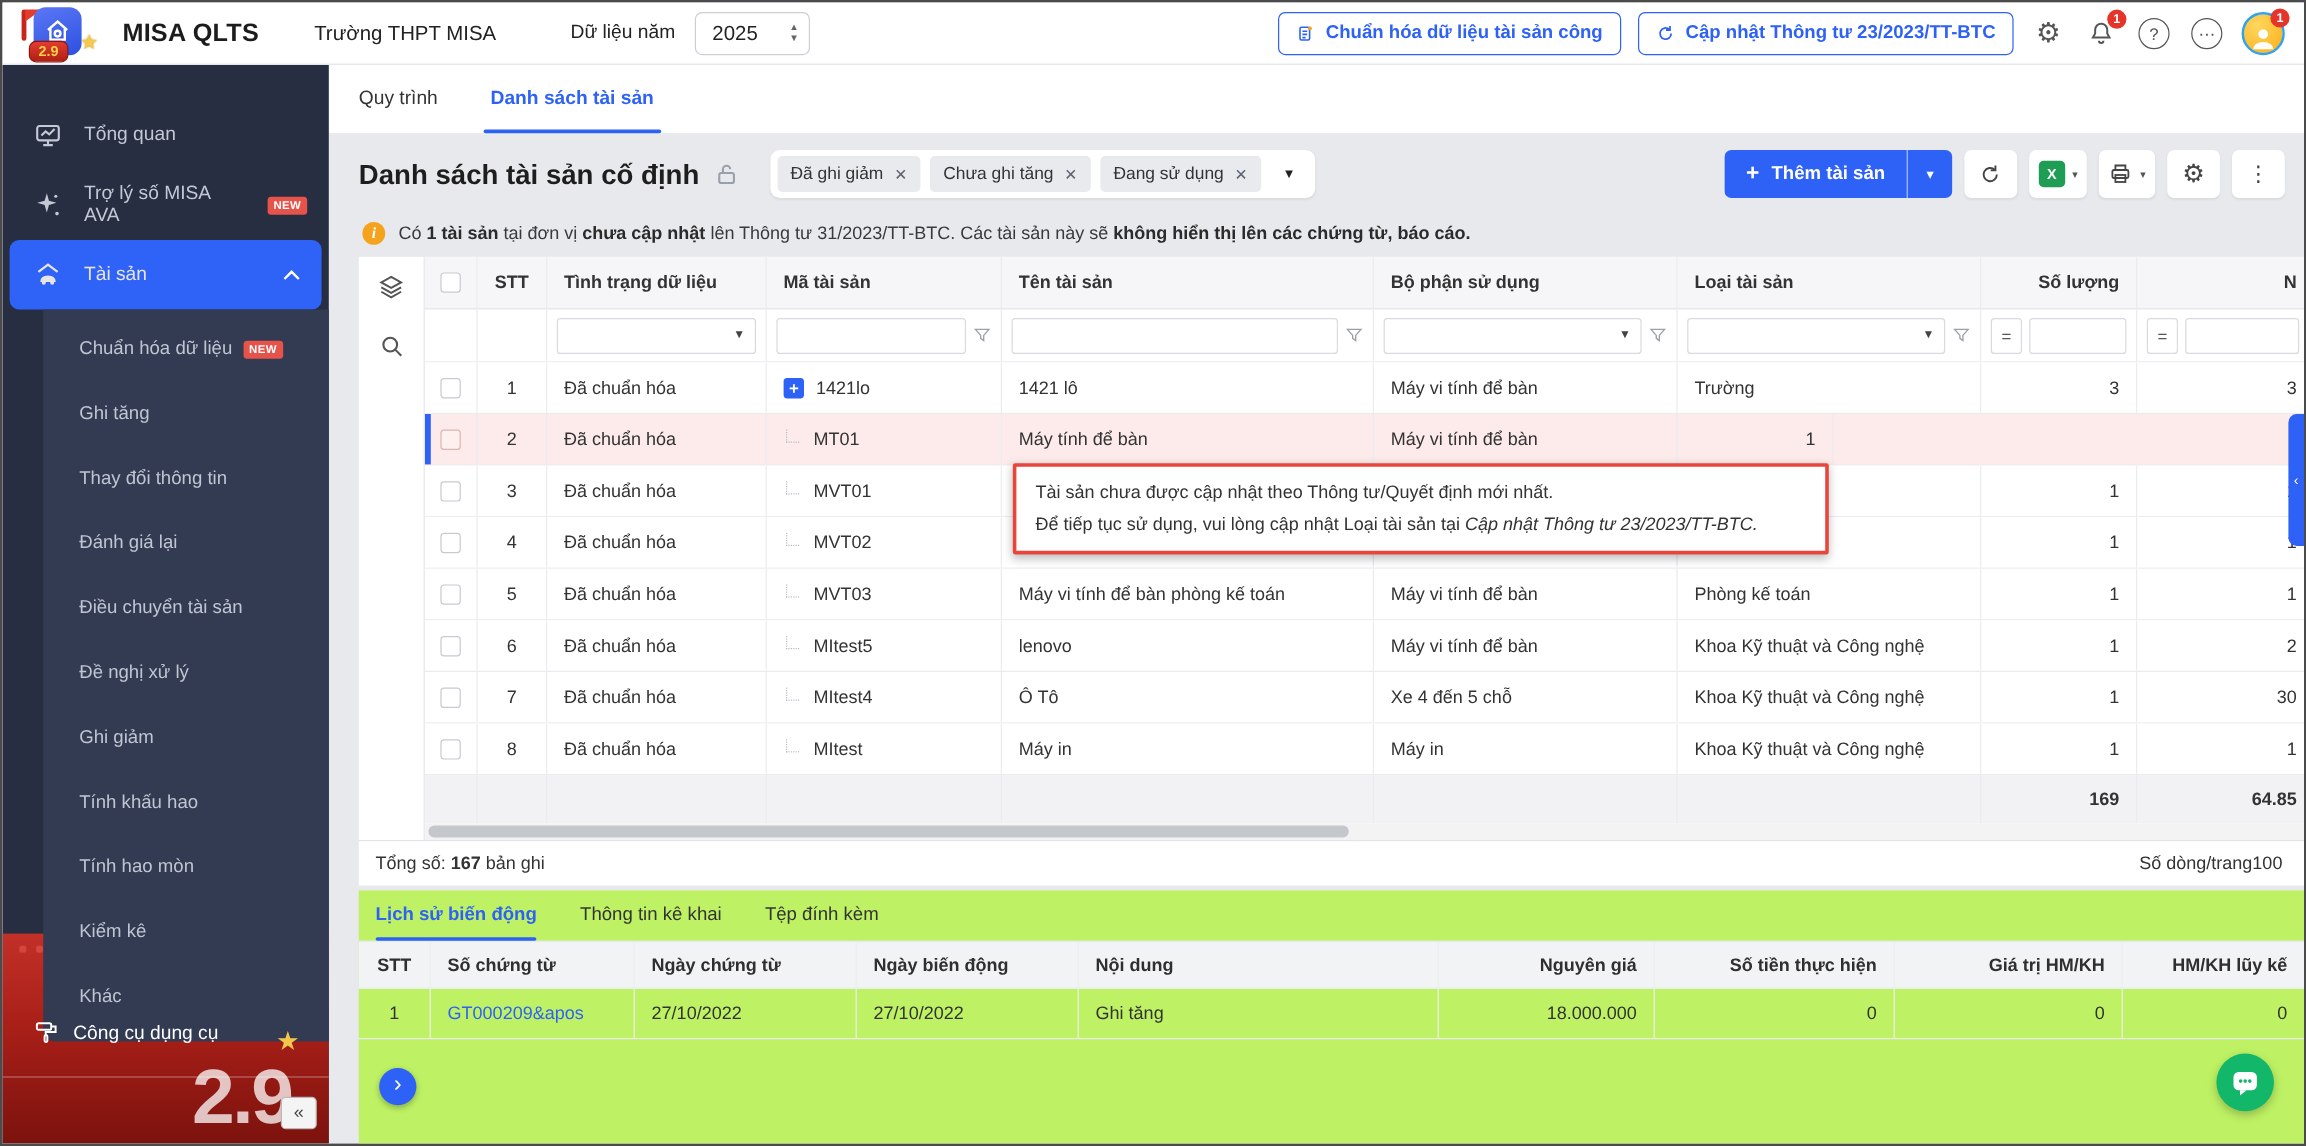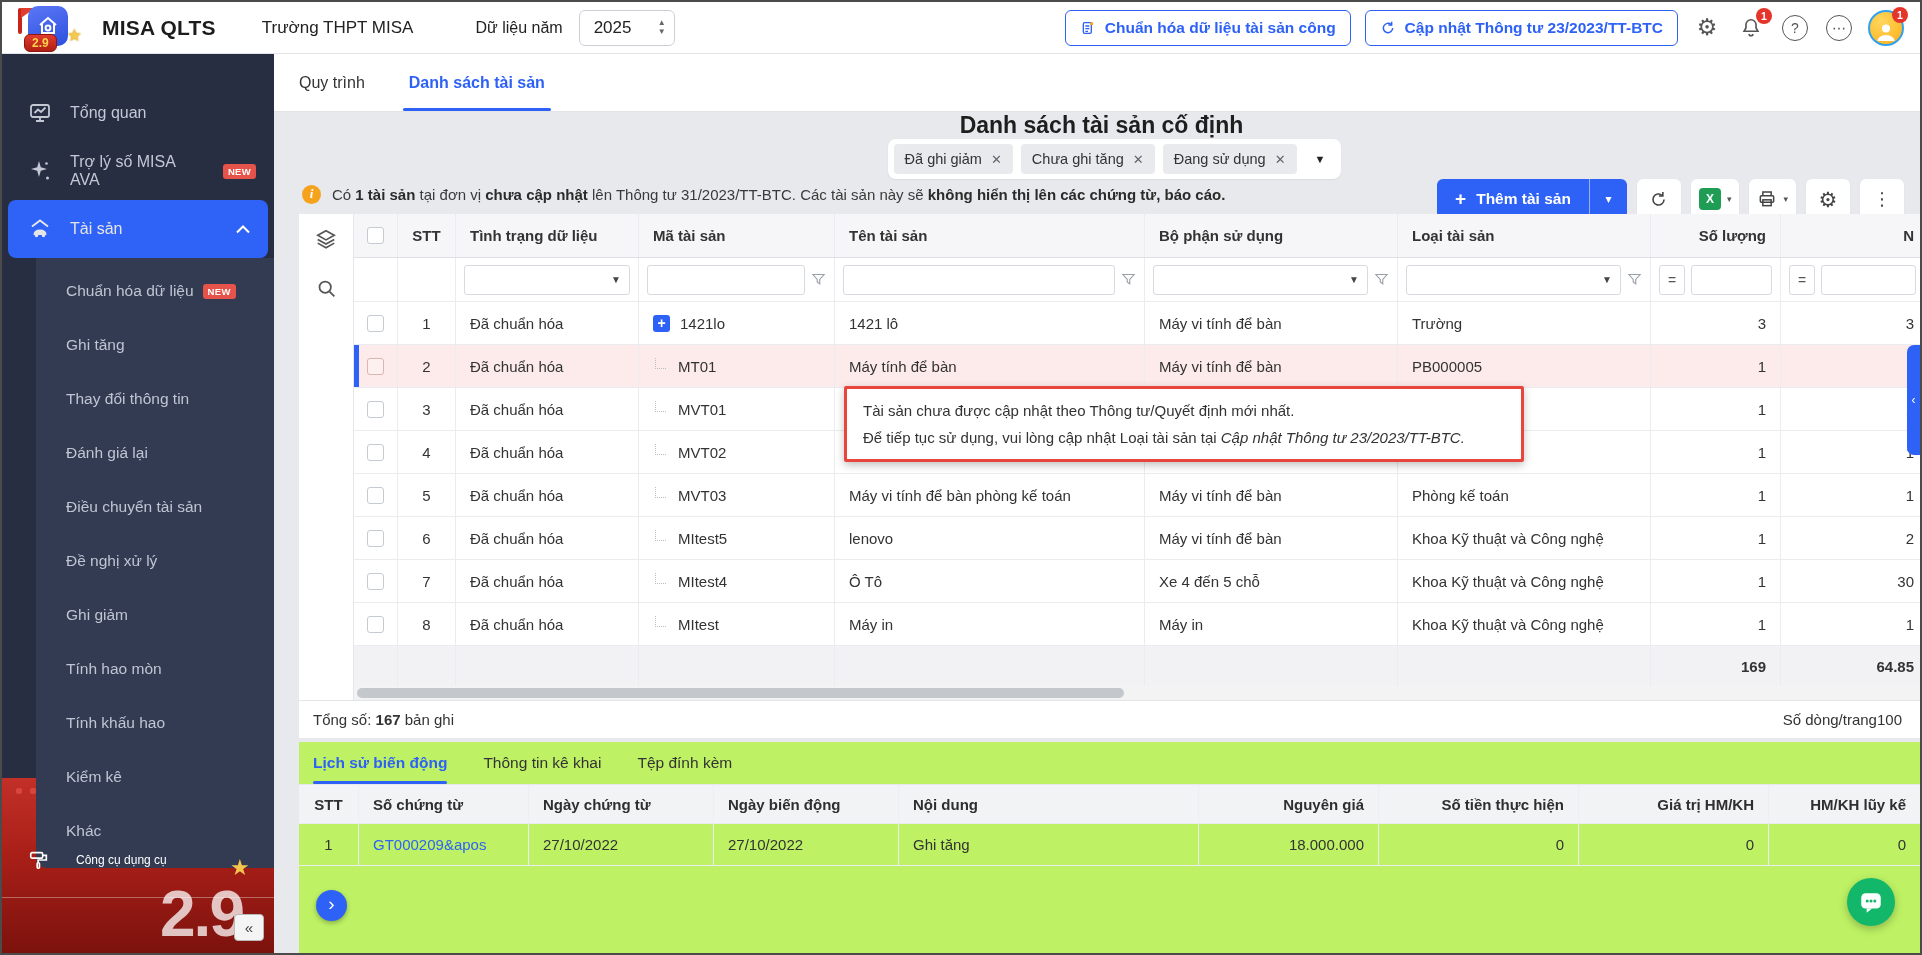--- a/index.html
+++ b/index.html
@@ -45,34 +45,34 @@
              background:radial-gradient(circle,#e8554a 30%,transparent 32%) 0 0/14px 14px; opacity:.6; }
   .nav { position:relative; padding-top:30px; z-index:2; }
   .navitem { height:58px; display:flex; align-items:center; gap:18px; padding:0 18px 0 26px;
              color:#c3c8d4; font-size:16px; cursor:pointer; }
   .navitem.active { background:#2f62f6; color:#e5e5e5; margin:0 6px; border-radius:8px; padding-left:20px; }
   .navicon { width:24px; height:24px; flex:0 0 auto; color:inherit; }
   .chev-up { margin-left:auto; }
   .submenu { margin-left:34px; width:258px; background:#333b53; border-radius:0 0 0 10px; position:relative; z-index:2; padding:6px 0 10px; }
   .subitem { height:54px; display:flex; align-items:center; padding-left:30px; color:#bfc5d2; font-size:15.5px; cursor:pointer; }
   .newbadge { background:#e5534b; color:#fff; font-size:9.5px; font-weight:bold; padding:2px 5px; border-radius:3px; margin-left:9px; letter-spacing:.3px; }
-  .tool-row { position:absolute; bottom:82px; left:26px; display:flex; align-items:center; gap:26px; color:#fff; font-size:12px; z-index:3; cursor:pointer; }
+  .tool-row { position:absolute; bottom:82px; left:26px; display:flex; align-items:flex-end; gap:11px; color:#fff; font-size:16px; z-index:3; cursor:pointer; }
   .fdivider { position:absolute; bottom:55px; left:0; right:0; height:1px; background:rgba(255,255,255,.35); z-index:3; }
   .big29 { position:absolute; bottom:2px; left:158px; font-size:64px; font-weight:bold; color:rgba(255,255,255,.75); z-index:2; letter-spacing:-2px; }
   .fstar { position:absolute; bottom:72px; left:228px; color:#f4c64d; font-size:22px; z-index:2; }
   .collapse-btn { position:absolute; bottom:12px; right:10px; width:30px; height:27px; background:#f4f4f4; border:1px solid #b9b9b9;
                   border-radius:4px; color:#444; font-size:15px; display:flex; align-items:center; justify-content:center; z-index:4; cursor:pointer; }
 
   
   .tabsrow { position:absolute; left:272px; top:52px; right:0; height:58px; background:#fff; border-bottom:1px solid #e3e4e7;
              display:flex; align-items:stretch; padding-left:25px; gap:44px; z-index:10; }
   .ptab { display:flex; align-items:center; font-size:16px; color:#333; position:relative; cursor:pointer; }
   .ptab.active { color:#2e62f6; font-weight:bold; }
   .ptab.active::after { content:""; position:absolute; left:-6px; right:-6px; bottom:0; height:3px; background:#2e62f6; border-radius:2px; }
-  .titlerow { position:absolute; left:272px; top:110px; right:0; height:66px; display:flex; align-items:center; padding:0 16px 0 25px; z-index:10;flex-direction:column; }
+  .titlerow { position:absolute; left:272px; top:110px; right:0; height:66px; display:flex; align-items:center; padding:0 16px 0 25px; z-index:10; }
   .pagetitle { font-size:23px; font-weight:bold; color:#1e1e1e; }
   .lockicon { margin-left:12px; color:#98a0ab; }
   .chipbar { margin-left:26px; background:#fff; border-radius:8px; padding:5px 6px; display:flex; align-items:center; gap:8px; box-shadow:0 1px 2px rgba(0,0,0,.06); }
   .chip { background:#e8eaee; border-radius:4px; padding:7px 11px; font-size:14.5px; color:#333; display:flex; align-items:center; gap:9px; cursor:pointer; }
   .chipx { color:#5f6570; font-size:13px; }
   .chipcaret { padding:0 10px; color:#222; font-size:11px; cursor:pointer; }
   .actions { margin-left:auto; display:flex; align-items:center; gap:10px; }
   .addbtn { display:flex; height:40px; border-radius:6px; overflow:hidden; cursor:pointer; }
   .addmain { background:#2e62f6; color:#fff; display:flex; align-items:center; gap:10px; padding:0 18px; font-size:15.5px; font-weight:bold; }
   .addcaret { background:#2e62f6; border-left:1px solid rgba(255,255,255,.5); color:#fff; width:38px; display:flex; align-items:center; justify-content:center; font-size:12px; }
@@ -266,24 +266,24 @@
       <div class="subitem">
           <span>Điều chuyển tài sản</span>
         </div>
       <div class="subitem">
           <span>Đề nghị xử lý</span>
         </div>
       <div class="subitem">
           <span>Ghi giảm</span>
         </div>
       <div class="subitem">
+          <span>Tính khấu hao</span>
+        </div>
+      <div class="subitem">
           <span>Tính hao mòn</span>
-        </div>
-      <div class="subitem">
-          <span>Tính khấu hao</span>
         </div>
       <div class="subitem">
           <span>Kiểm kê</span>
         </div>
       <div class="subitem">
           <span>Khác</span>
         </div>
     </div>
   </div>
   <div class="tool-row">
@@ -466,21 +466,20 @@
           <span class="cb"></span>
         </div>
       <div class="td c1">2</div>
       <div class="td c2">Đã chuẩn hóa</div>
       <div class="td c3">
           <span class="treemark"></span>
           <span>MT01</span>
         </div>
       <div class="td c4">Máy tính để bàn</div>
       <div class="td c5">Máy vi tính để bàn</div>
-      <div class="td c6">PB000005</div>
       <div class="td c7">1</div>
       <div class="td c8"></div>
     </div>
 
     <div class="tr">
       <div class="td c0">
           <span class="cb"></span>
         </div>
       <div class="td c1">3</div>
       <div class="td c2">Đã chuẩn hóa</div>

